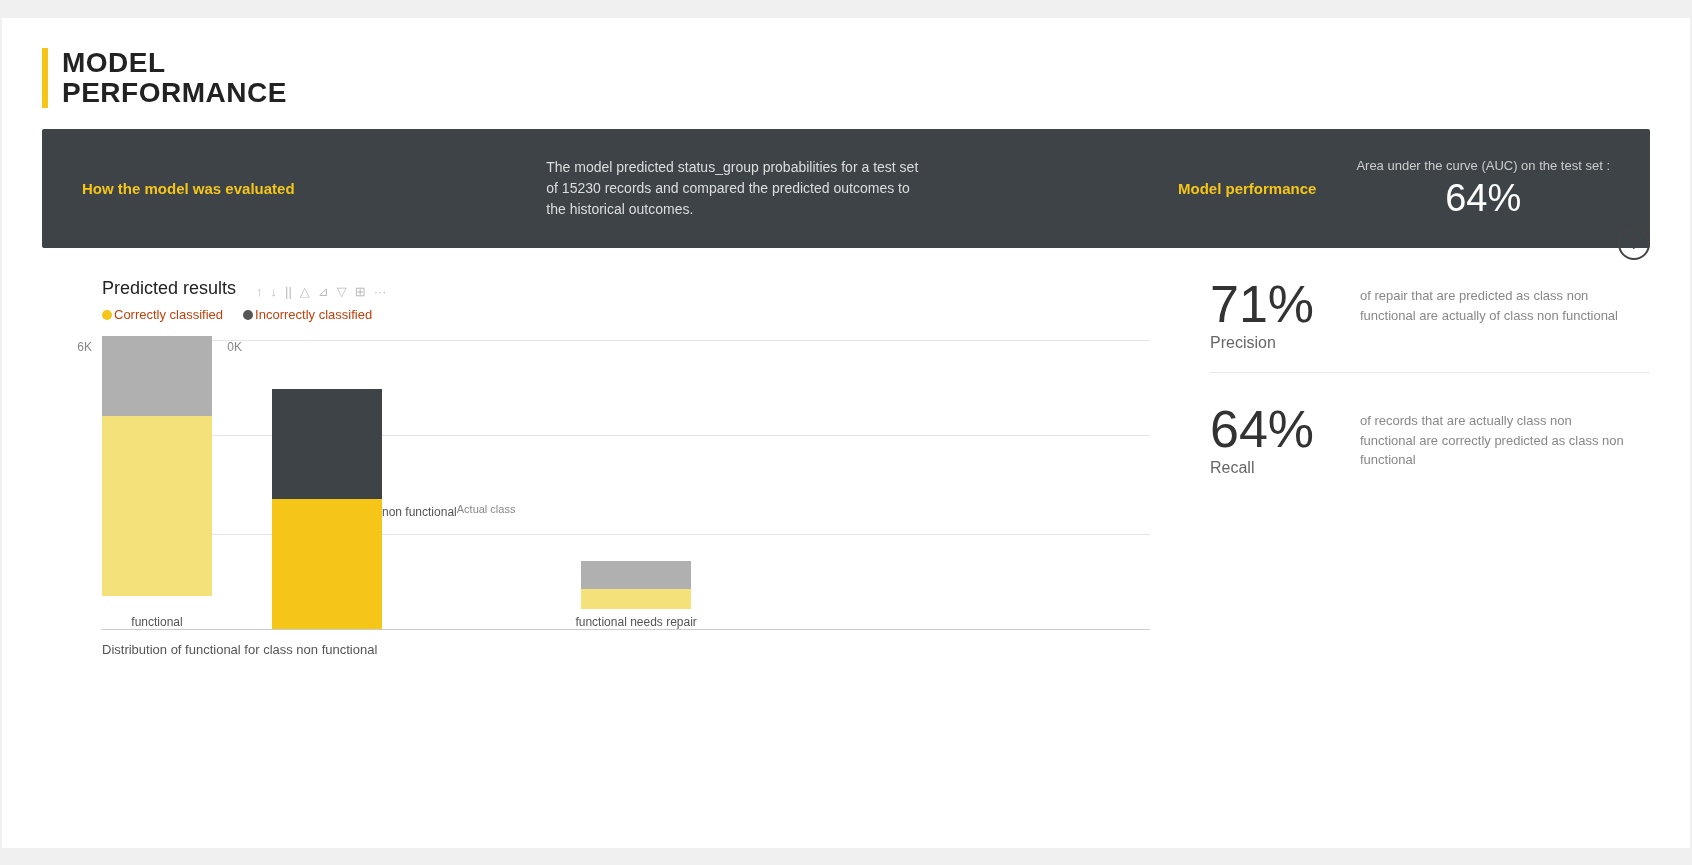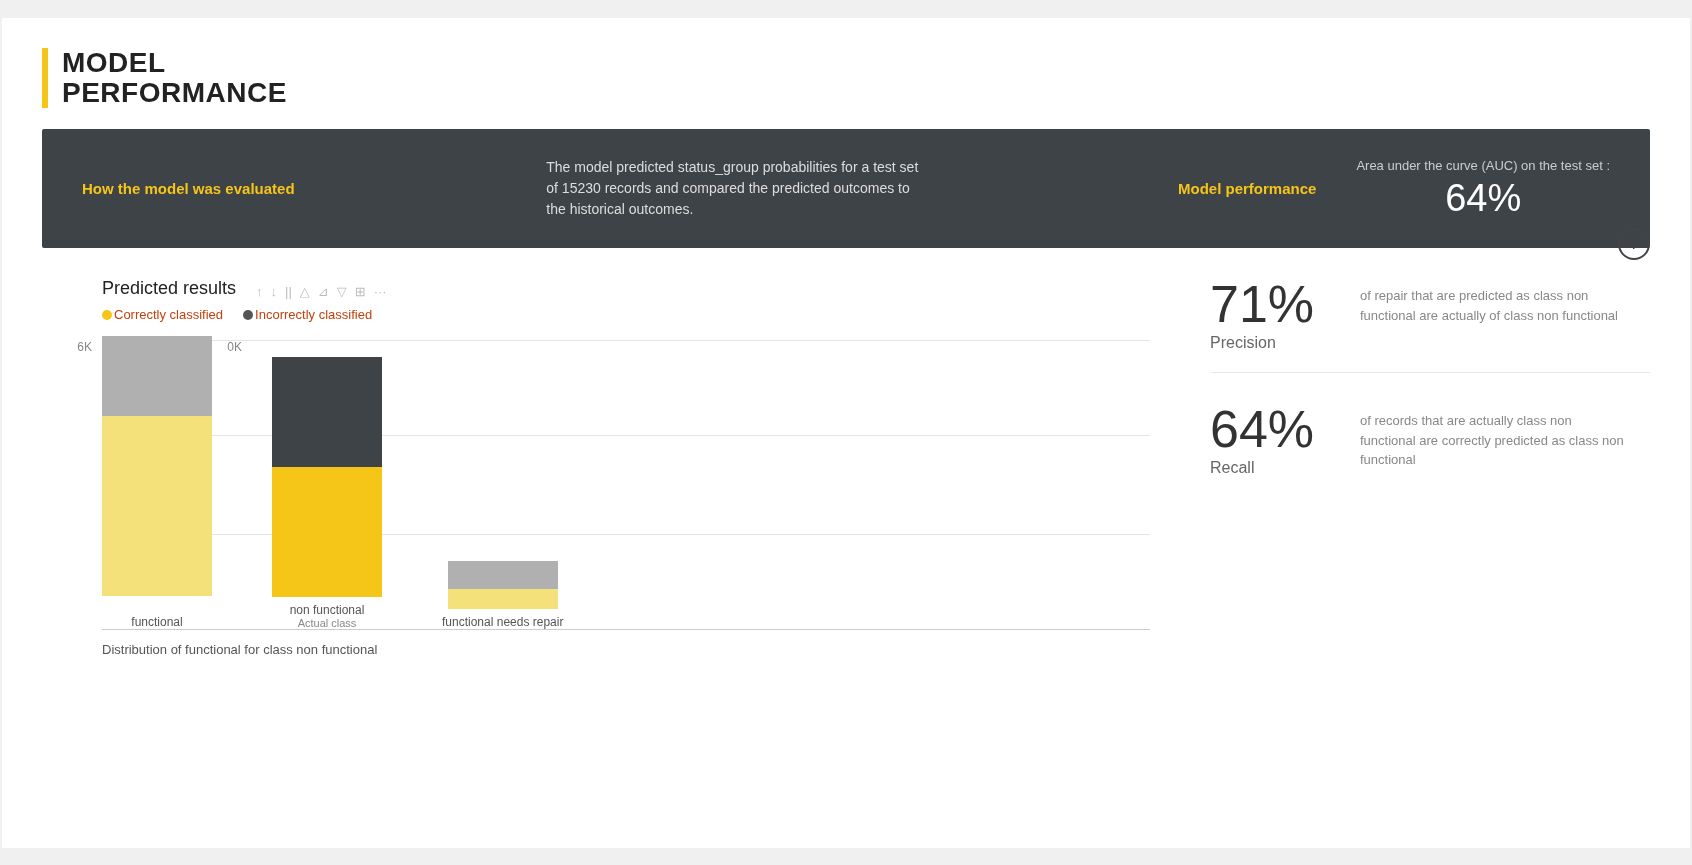--- a/index.html
+++ b/index.html
@@ -284,21 +284,21 @@
           </div>
 
           <div class="bar-group" style="display:flex;flex-direction:column;align-items:center;position:relative;z-index:1;gap:13px;">
             <div style="display:flex;flex-direction:column;align-items:center;">
               <div style="width:110px;height:80px;background:#b0b0b0;"></div>
               <div style="width:110px;height:180px;background:#f5e17a;"></div>
             </div>
             <div class="bar-label">functional</div>
           </div>
 
-          <div class="bar-group" style="display:flex;flex-direction:column;position:relative;z-index:1;">
+          <div class="bar-group" style="display:flex;flex-direction:row;position:relative;z-index:1;">
             <div style="display:flex;flex-direction:column;align-items:center;">
               <div style="width:110px;height:110px;background:#3d4347;"></div>
               <div style="width:110px;height:130px;background:#F5C518;"></div>
             </div>
             <div class="bar-label">non functional</div>
             <div class="bar-sublabel">Actual class</div>
           </div>
 
           <div class="bar-group" style="display:flex;flex-direction:column;align-items:center;position:relative;z-index:1;">
             <div style="display:flex;flex-direction:column;align-items:center;">

